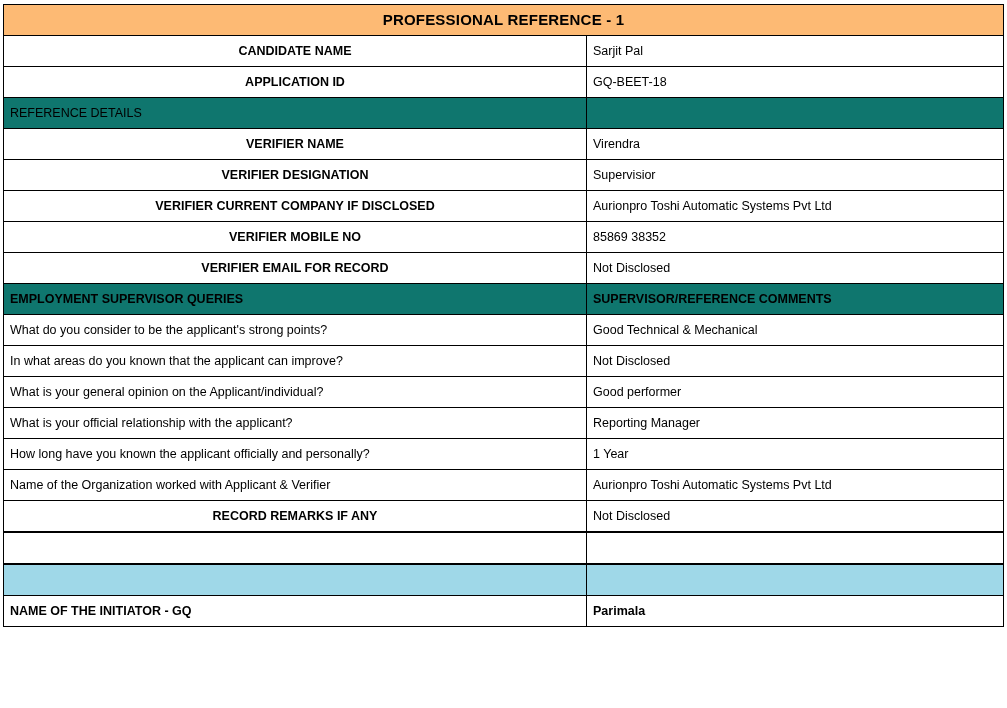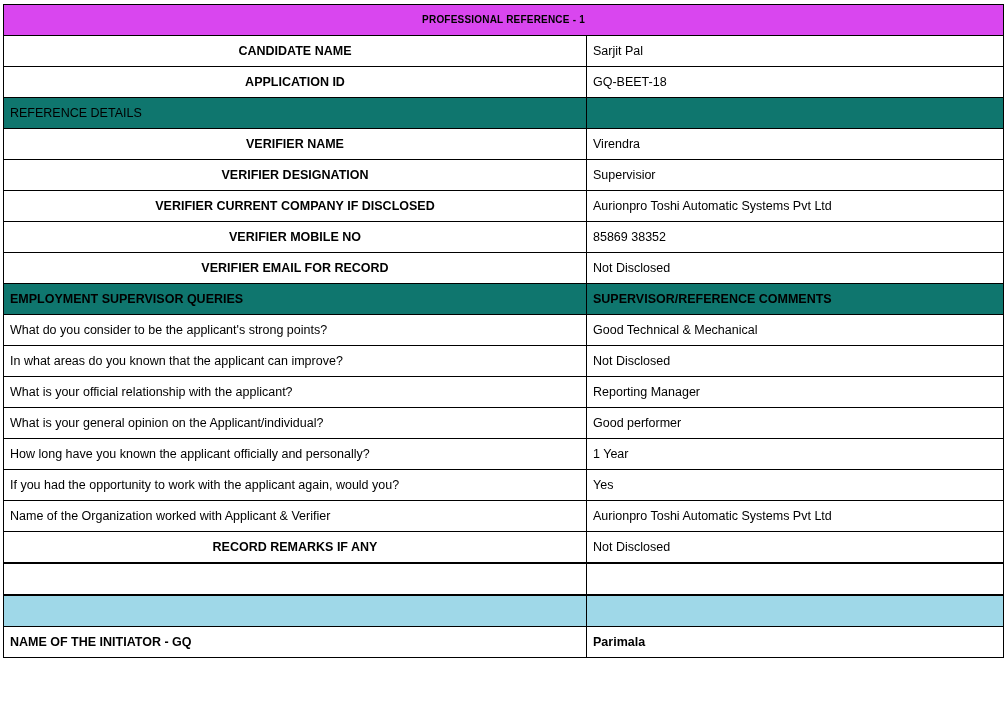--- a/index.html
+++ b/index.html
@@ -31,24 +31,24 @@
     padding: 5px 6px;
     vertical-align: middle;
     height: 20px;
     line-height: 1.15;
     word-wrap: break-word;
   }
   col.c-label { width: 583px; }
   col.c-value { width: 417px; }
 
   .title-row td {
-    background: #d946ef;
+    background: #fdba74;
     text-align: center;
     font-weight: bold;
-    font-size: 10px;
+    font-size: 15px;
     letter-spacing: .2px;
     height: 22px;
   }
   .band td {
     background: #0f766e;
     font-weight: normal;
     height: 21px;
   }
   .band td.bold-band { font-weight: bold; }
   .lbl { font-weight: bold; text-align: center; }
@@ -124,34 +124,30 @@
 
       <tr class="tall">
         <td class="q">What do you consider to be the applicant's strong points?</td>
         <td class="val">Good Technical &amp; Mechanical</td>
       </tr>
       <tr class="tall">
         <td class="q">In what areas do you known that the applicant can improve?</td>
         <td class="val">Not Disclosed</td>
       </tr>
       <tr class="tall">
+        <td class="q">What is your general opinion on the Applicant/individual?</td>
+        <td class="val">Good performer</td>
+      </tr>
+      <tr class="tall">
         <td class="q">What is your official relationship with the applicant?</td>
         <td class="val">Reporting Manager</td>
       </tr>
       <tr class="tall">
-        <td class="q">What is your general opinion on the Applicant/individual?</td>
-        <td class="val">Good performer</td>
-      </tr>
-      <tr class="tall">
         <td class="q">How long have you known the applicant officially and personally?</td>
         <td class="val">1 Year</td>
-      </tr>
-      <tr class="tall">
-        <td class="q">If you had the opportunity to work with the applicant again, would you?</td>
-        <td class="val">Yes</td>
       </tr>
       <tr class="tall">
         <td class="q">Name of the Organization worked with Applicant &amp; Verifier</td>
         <td class="val">Aurionpro Toshi Automatic Systems Pvt Ltd</td>
       </tr>
 
       <tr>
         <td class="lbl">RECORD REMARKS IF ANY</td>
         <td class="val">Not Disclosed</td>
       </tr>

